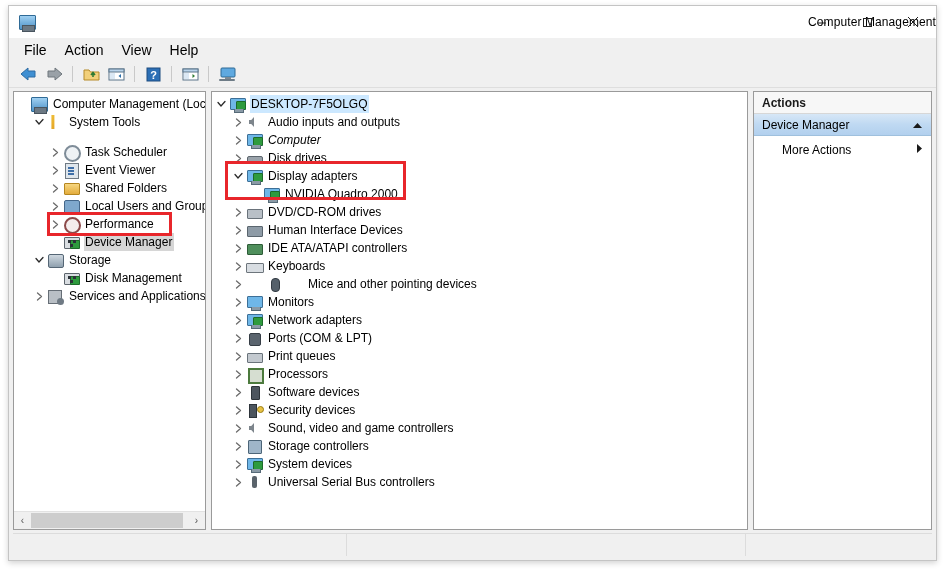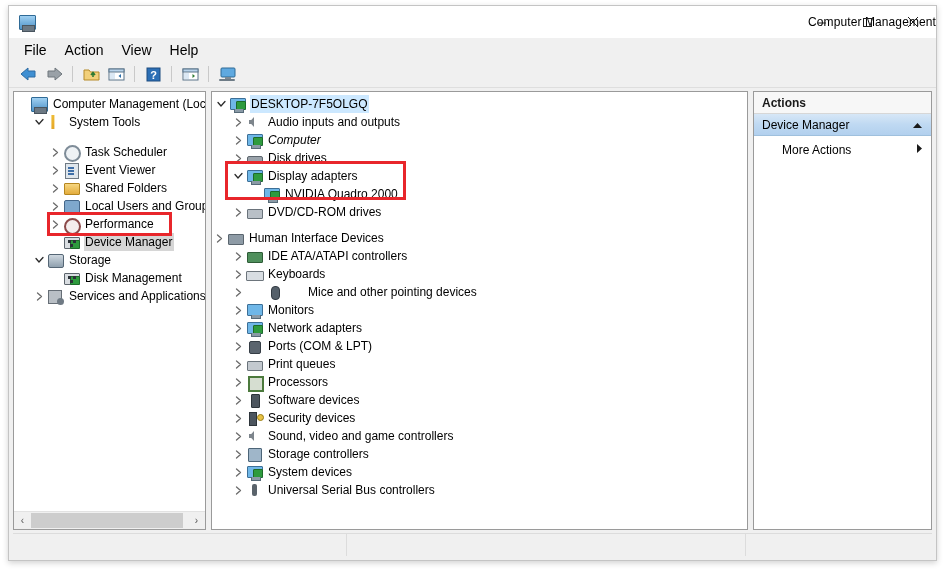--- a/index.html
+++ b/index.html
@@ -568,21 +568,21 @@
             <span class="chev">
               <svg width="9" height="9" viewBox="0 0 9 9">
                 <path d="M2.5 1 L6.5 4.5 L2.5 8" fill="none" stroke="#6a6a6a" stroke-width="1.3" stroke-linecap="round" stroke-linejoin="round"></path>
               </svg>
             </span>
             <span class="ico">
               <span class="ic-users"></span>
             </span>
             <span class="lbl">Local Users and Groups</span>
           </div>
-          <div class="row" style="padding-left: 34px; align-items: flex-end;">
+          <div class="row" style="padding-left: 34px;">
             <span class="chev">
               <svg width="9" height="9" viewBox="0 0 9 9">
                 <path d="M2.5 1 L6.5 4.5 L2.5 8" fill="none" stroke="#6a6a6a" stroke-width="1.3" stroke-linecap="round" stroke-linejoin="round"></path>
               </svg>
             </span>
             <span class="ico">
               <span class="ic-perf"></span>
             </span>
             <span class="lbl">Performance</span>
           </div>
@@ -715,21 +715,21 @@
             <span class="chev">
               <svg width="9" height="9" viewBox="0 0 9 9">
                 <path d="M2.5 1 L6.5 4.5 L2.5 8" fill="none" stroke="#6a6a6a" stroke-width="1.3" stroke-linecap="round" stroke-linejoin="round"></path>
               </svg>
             </span>
             <span class="ico">
               <span class="ic-dvd"></span>
             </span>
             <span class="lbl">DVD/CD-ROM drives</span>
           </div>
-          <div class="row" style=" margin-top: 8px;">
+          <div class="row" style="padding-left: 19px;">
             <span class="chev">
               <svg width="9" height="9" viewBox="0 0 9 9">
                 <path d="M2.5 1 L6.5 4.5 L2.5 8" fill="none" stroke="#6a6a6a" stroke-width="1.3" stroke-linecap="round" stroke-linejoin="round"></path>
               </svg>
             </span>
             <span class="ico">
               <span class="ic-hid"></span>
             </span>
             <span class="lbl">Human Interface Devices</span>
           </div>

